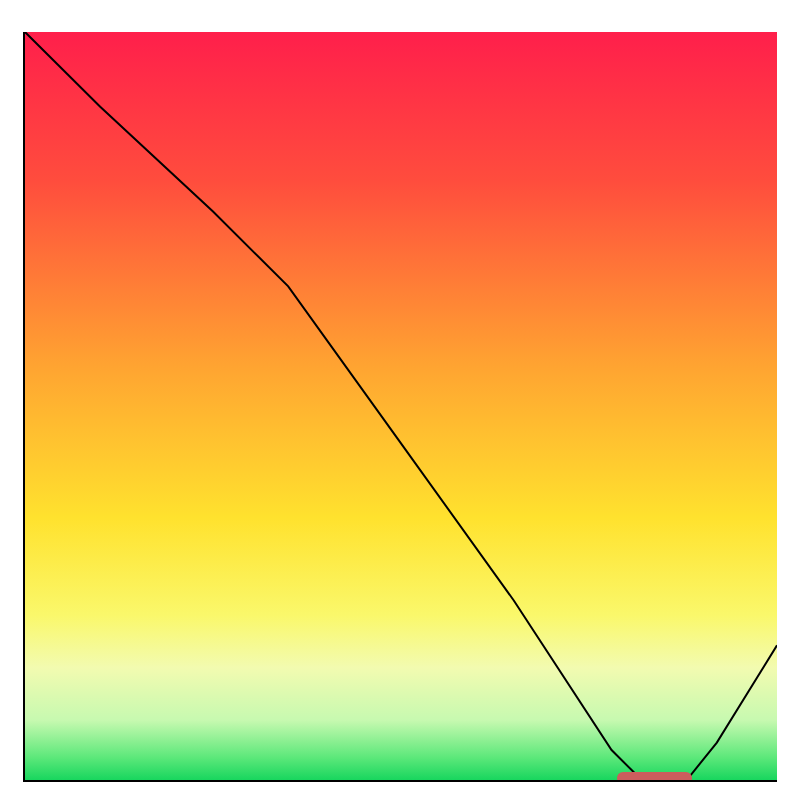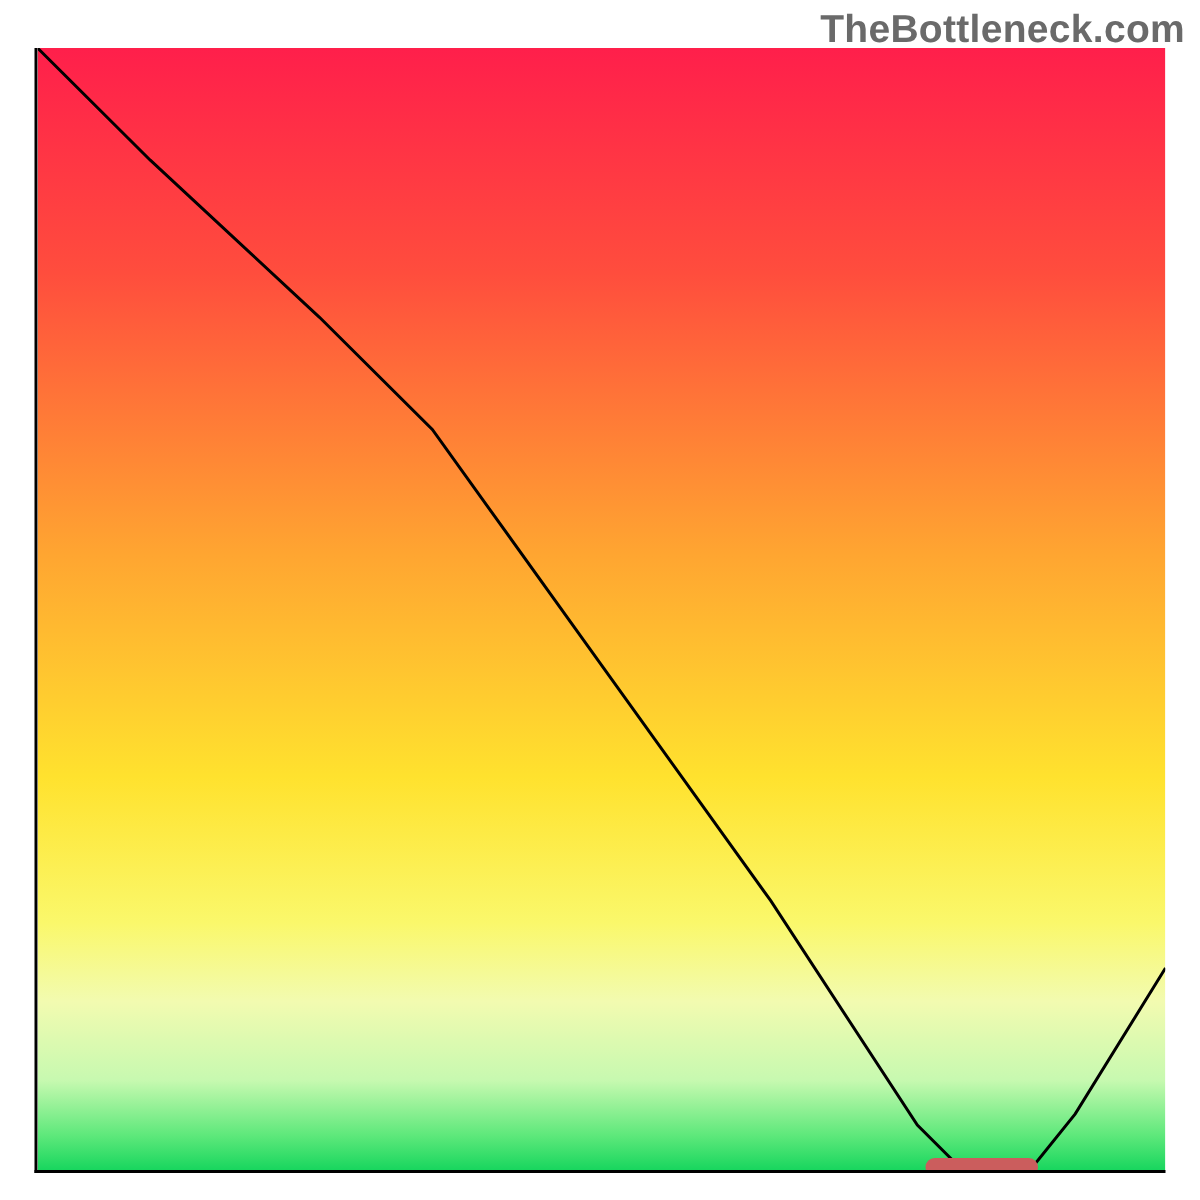--- a/index.html
+++ b/index.html
@@ -51,21 +51,20 @@
     height: 12px;
     border-radius: 6px;
     background: #cb5d5d;
   }
 </style>
 </head>
 <body>
 
 <div class="frame">
 
-  <div class="watermark">TheBottleneck.com</div>
 
   <div class="plot">
     <svg viewBox="0 0 754 750" preserveAspectRatio="none">
       <defs>
         <linearGradient id="bg-grad" x1="0" y1="0" x2="0" y2="1">
             <stop offset="0%" stop-color="#ff1f4b"></stop>
             <stop offset="20%" stop-color="#ff4d3d"></stop>
             <stop offset="45%" stop-color="#ffa531"></stop>
             <stop offset="65%" stop-color="#ffe22e"></stop>
             <stop offset="78%" stop-color="#faf86b"></stop>

